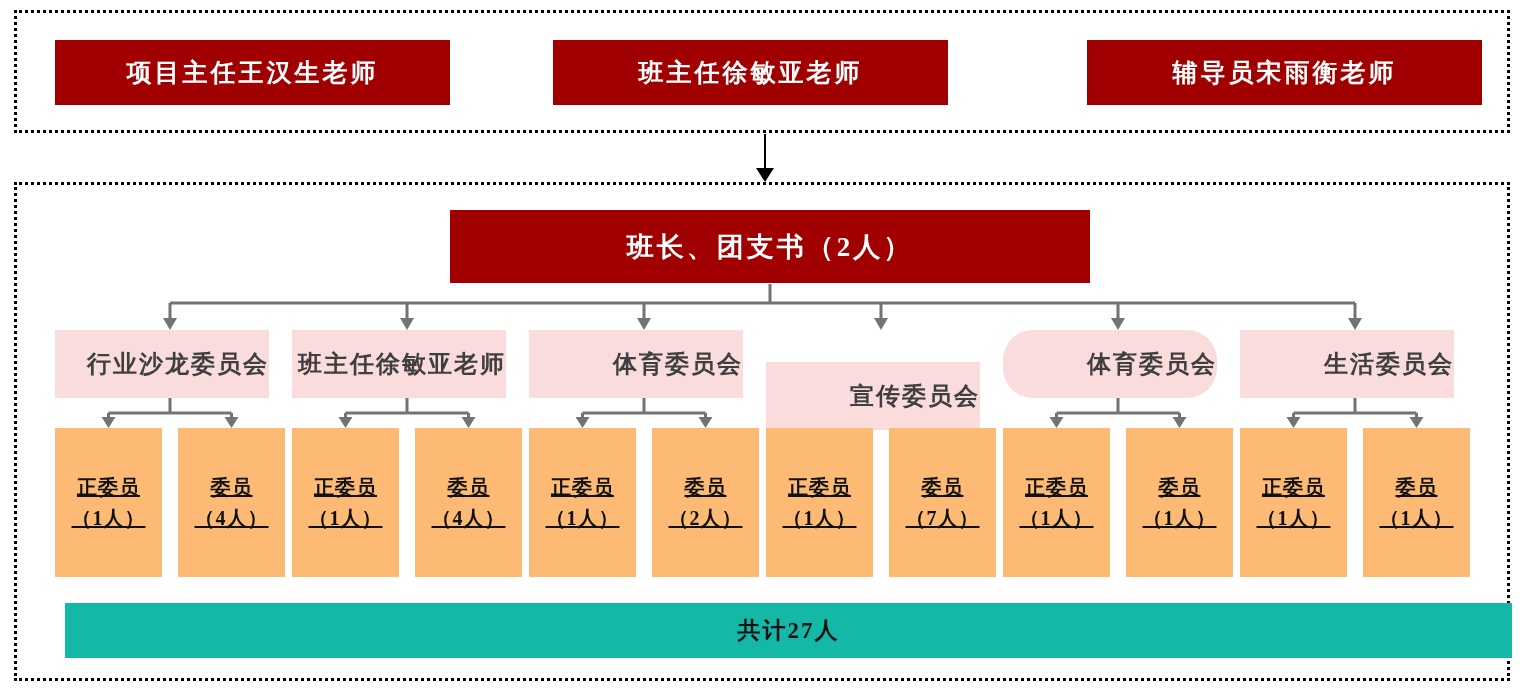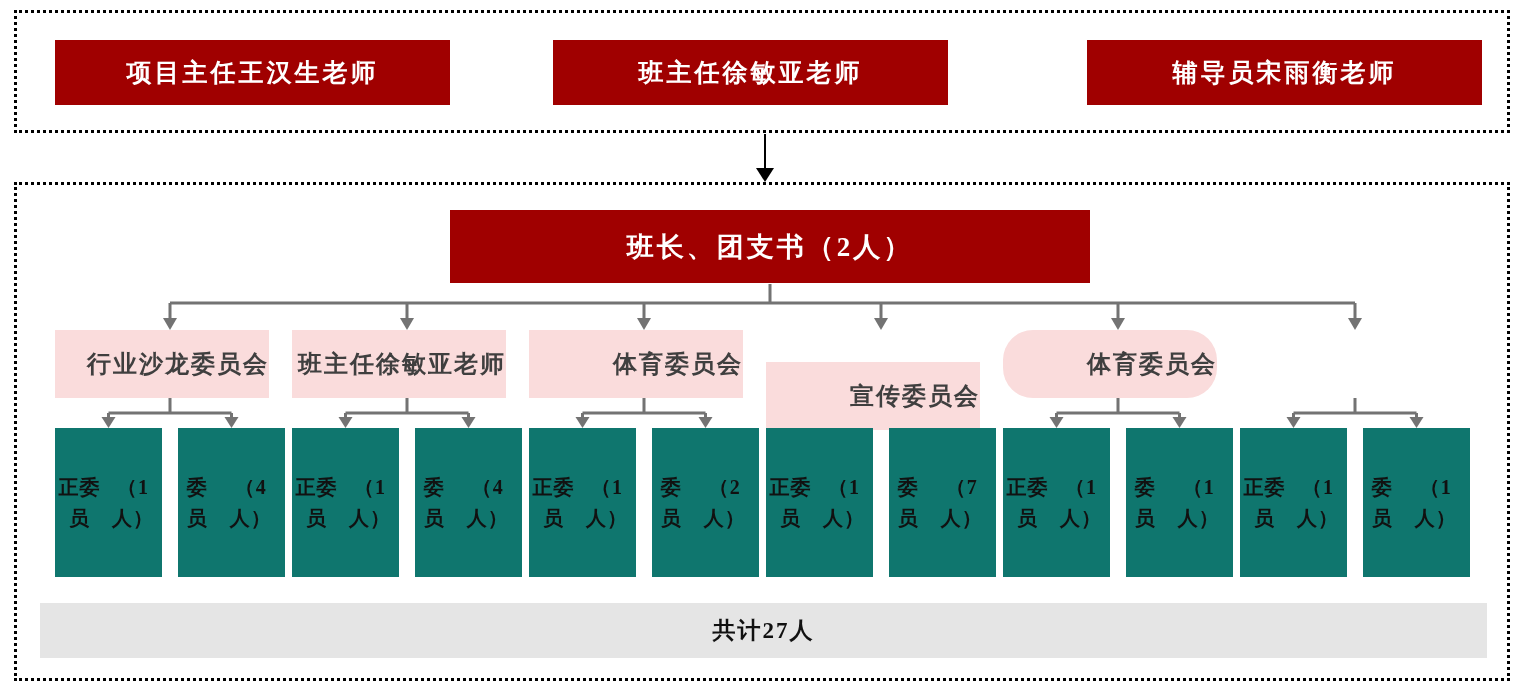--- a/index.html
+++ b/index.html
@@ -24,32 +24,32 @@
     font-size:27px;font-weight:bold;letter-spacing:3px;z-index:2;
   }
   .committee-box{
     position:absolute;top:330px;width:214px;height:68px;background:#FADCDC;color:#3F3F3F;
     display:flex;align-items:center;justify-content:flex-end;
     font-size:24px;font-weight:bold;letter-spacing:2px;z-index:2;
   }
   .cb-1{left:55px;} .cb-2{left:292px;} .cb-3{left:529px;}
   .cb-4{left:766px;margin-top:32px;} .cb-5{left:1003px;border-radius:30px;} .cb-6{left:1240px;}
   .member-box{
-    position:absolute;top:428px;width:107px;height:149px;background:#0f766e;color:#111111;
-    display:flex;flex-direction:row;align-items:center;justify-content:center;
-    font-size:20px;font-weight:bold;line-height:1.55;letter-spacing:1px;text-align:center;z-index:2;
+    position:absolute;top:428px;width:107px;height:149px;background:#fdba74;color:#111111;
+    display:flex;flex-direction:column;align-items:center;justify-content:center;
+    font-size:20px;font-weight:bold;line-height:1.55;letter-spacing:1px;text-align:center;z-index:2;text-decoration:underline;
   }
   .mb-1a{left:55px;}  .mb-1b{left:178px;}
   .mb-2a{left:292px;} .mb-2b{left:415px;}
   .mb-3a{left:529px;} .mb-3b{left:652px;}
   .mb-4a{left:766px;} .mb-4b{left:889px;}
   .mb-5a{left:1003px;}.mb-5b{left:1126px;}
   .mb-6a{left:1240px;}.mb-6b{left:1363px;}
   .total-bar{
-    position:absolute;left:40px;top:603px;width:1447px;height:55px;background:#e5e5e5;color:#111111;
+    position:absolute;left:65px;top:603px;width:1447px;height:55px;background:#14b8a6;color:#111111;
     display:flex;align-items:center;justify-content:center;
     font-size:23px;font-weight:bold;letter-spacing:2px;z-index:2;
   }
   .connector-svg{position:absolute;left:0;top:0;width:1523px;height:691px;z-index:1;}
 </style>
 </head>
 <body>
 
 <div class="canvas">
 
@@ -121,20 +121,23 @@
   </div>
   <div class="committee-box cb-3">
     <span>体育委员会</span>
   </div>
   <div class="committee-box cb-4">
     <span>宣传委员会</span>
   </div>
   <div class="committee-box cb-5">
     <span>体育委员会</span>
   </div>
+  <div class="committee-box cb-6">
+    <span>生活委员会</span>
+  </div>
 
   <div class="member-box mb-1a">
     <div>正委员</div>
     <div>（1人）</div>
   </div>
   <div class="member-box mb-1b">
     <div>委员</div>
     <div>（4人）</div>
   </div>
   <div class="member-box mb-2a">

